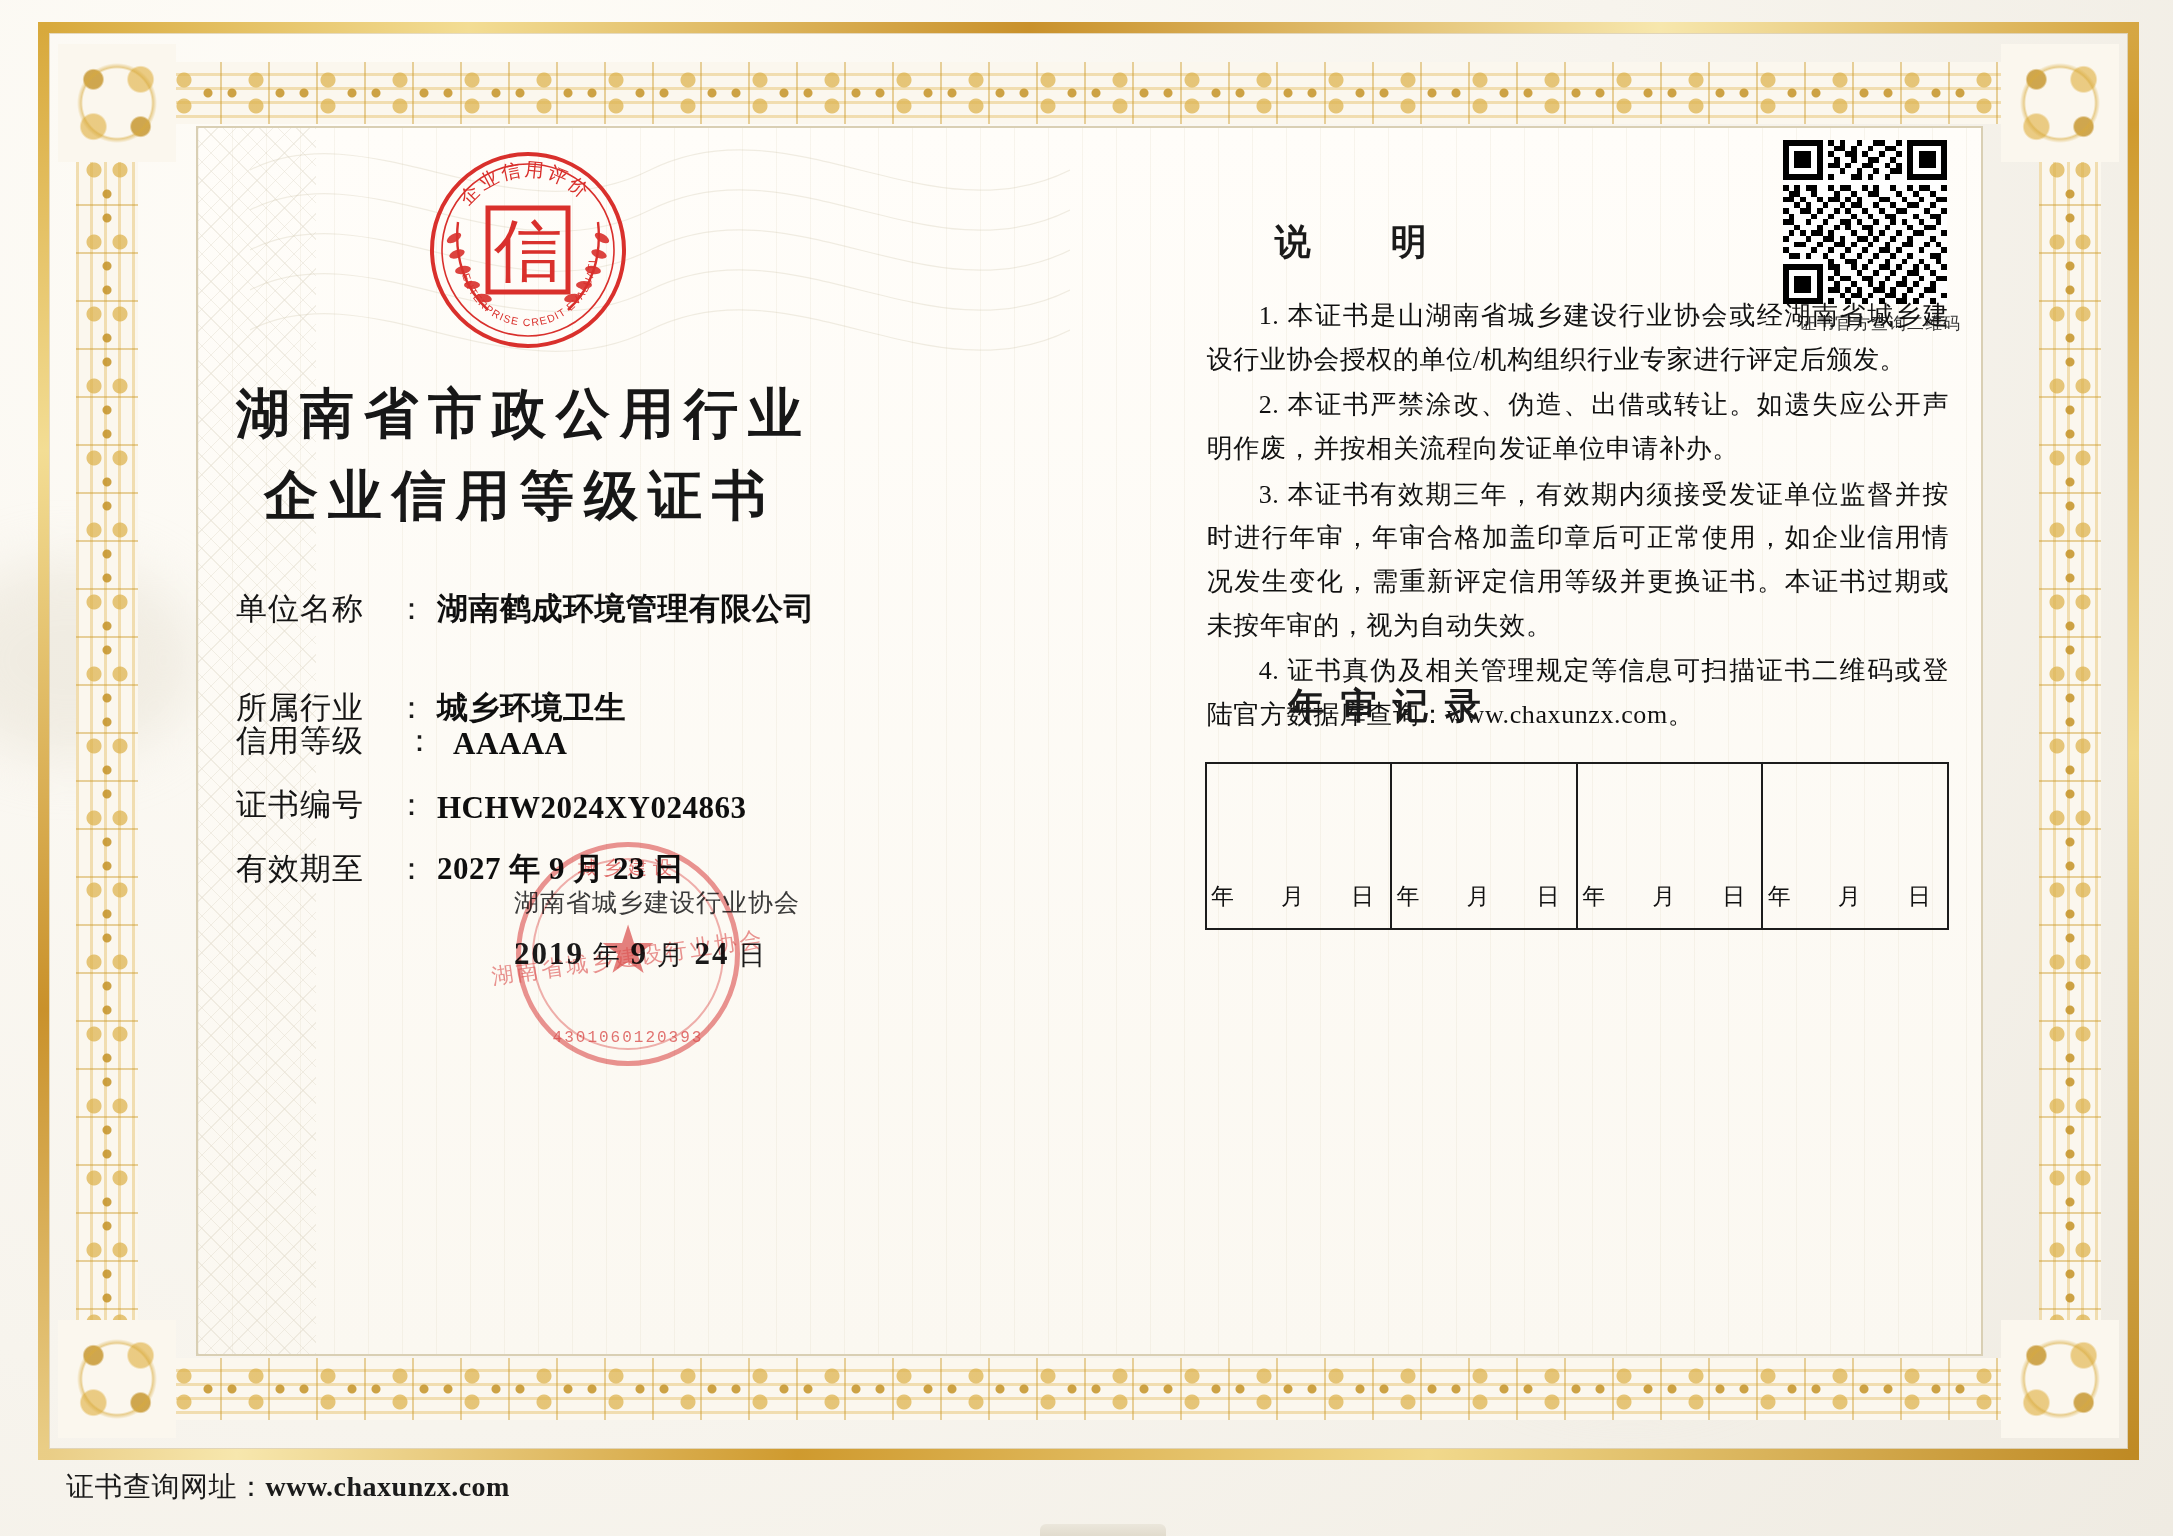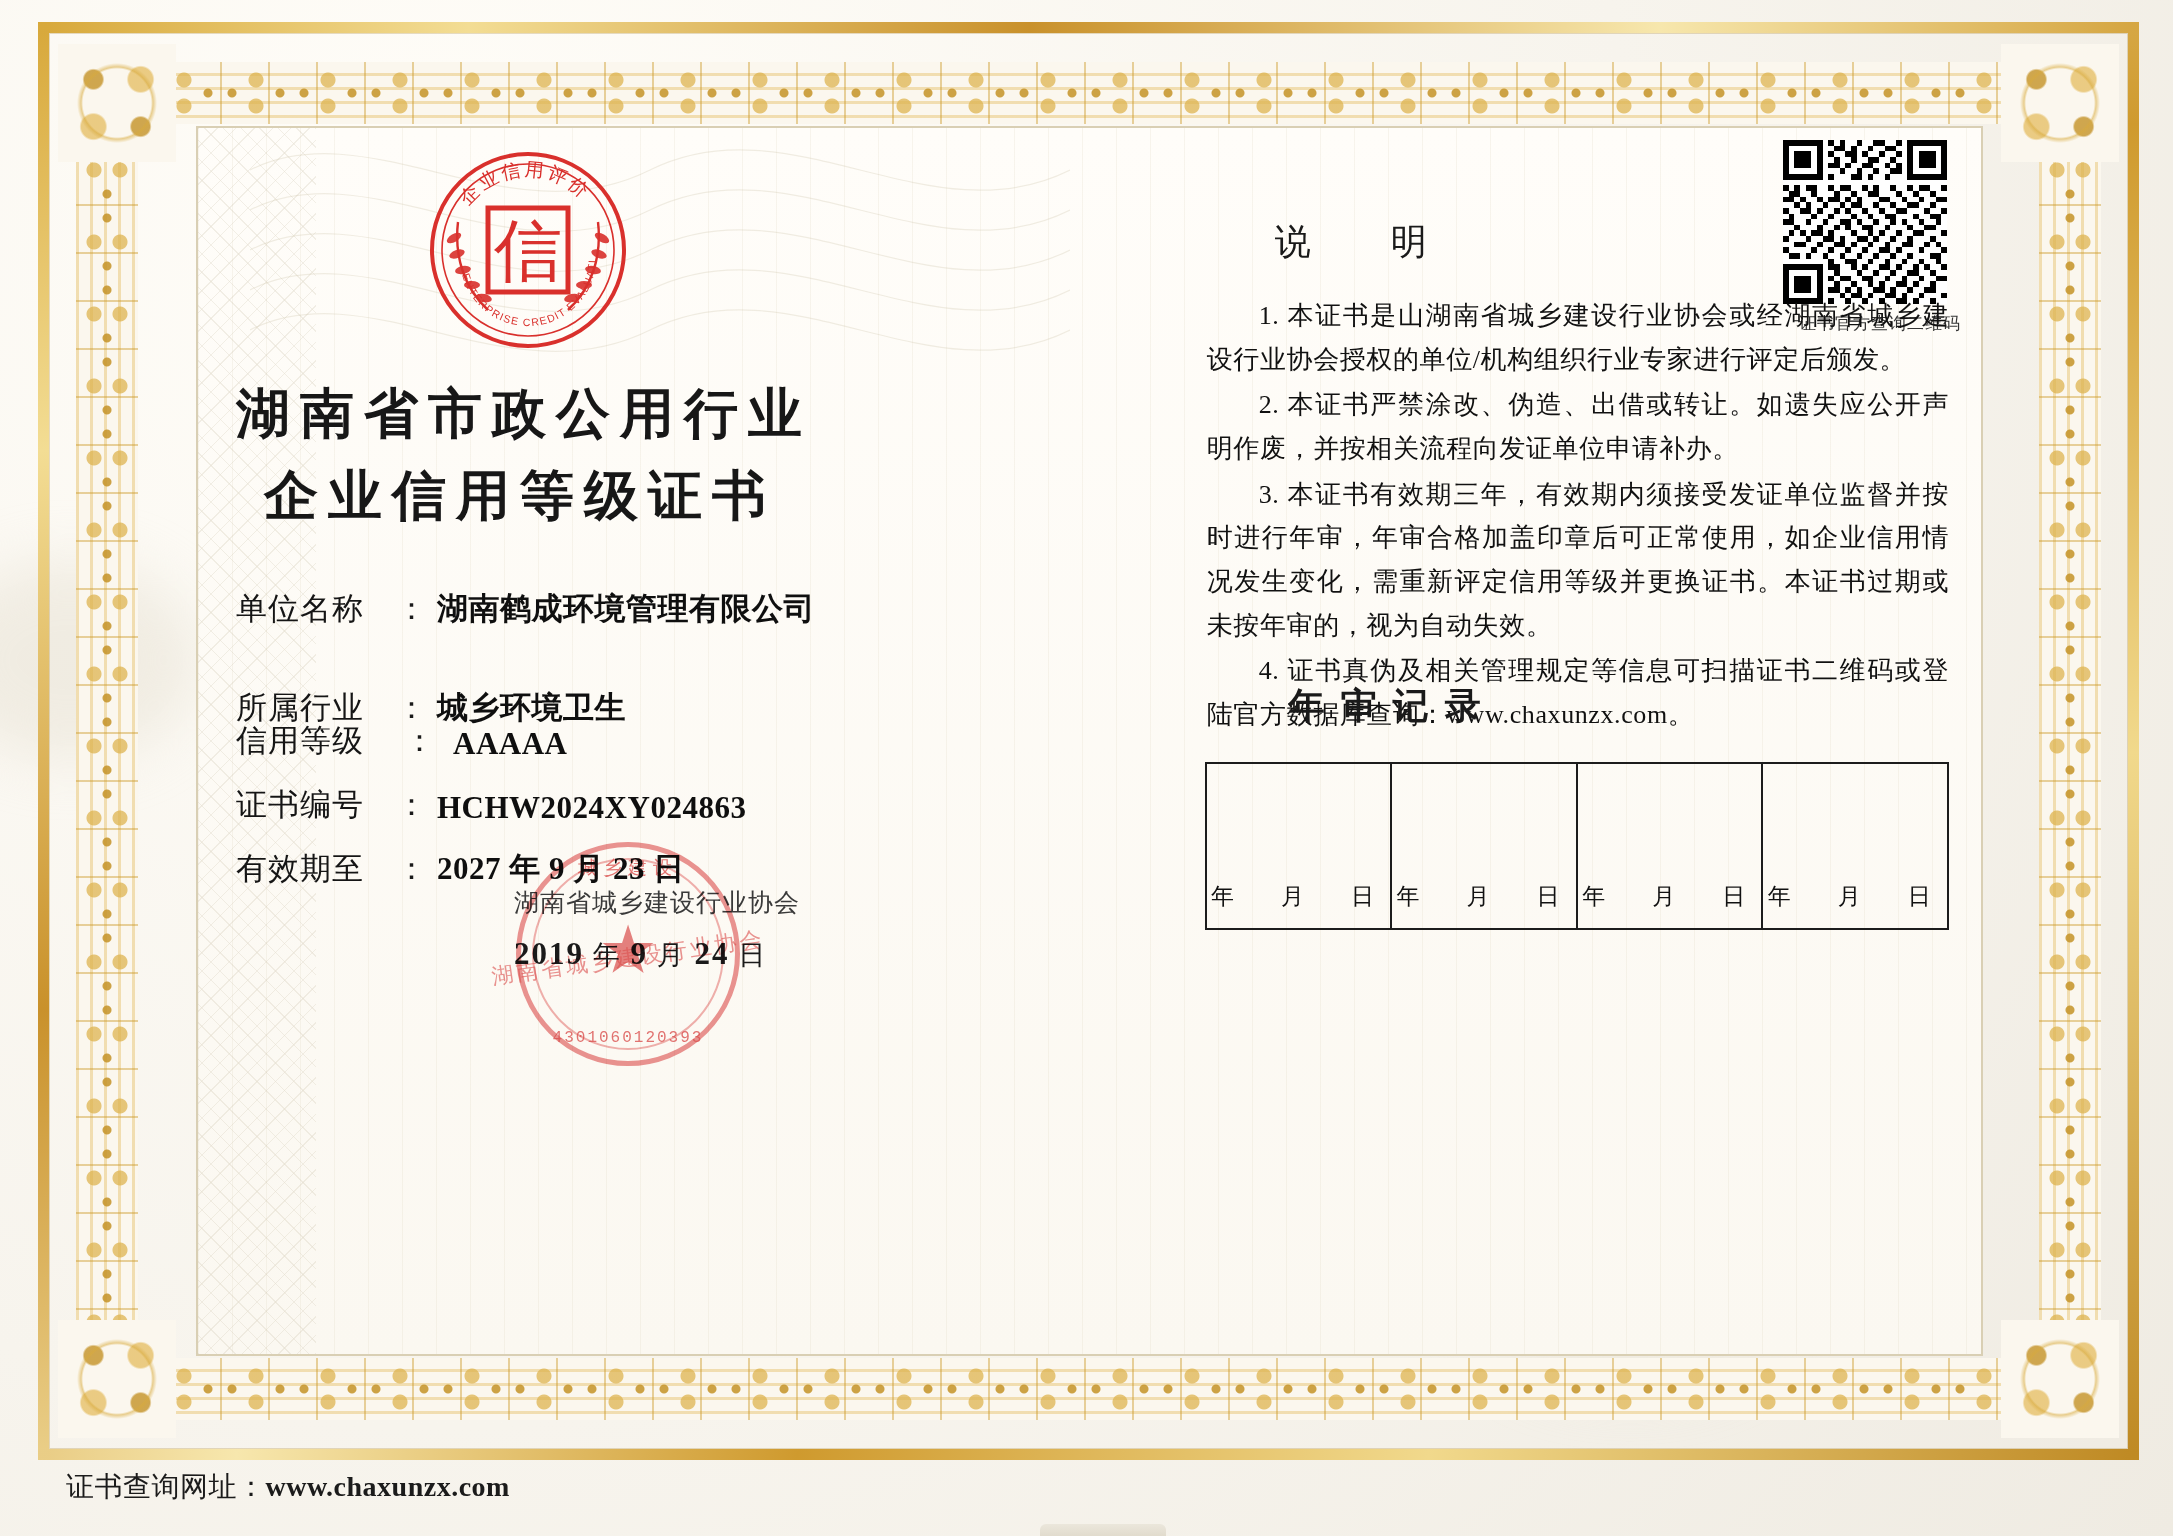--- a/index.html
+++ b/index.html
@@ -151,21 +151,21 @@
   #seal .vtext{
     position:absolute;left:50%;top:52%;transform:translate(-50%,-50%) rotate(-8deg);
     font-size:22px;color:rgba(214,44,44,.62);letter-spacing:3px;white-space:nowrap;
   }
 
   
   #right{position:absolute;right:0;top:0;width:44%;height:100%;}
   #qr{position:absolute;right:36px;top:14px;width:164px;height:164px;background:#fff;}
   #qrcap{position:absolute;right:22px;top:186px;font-size:17px;color:#333;letter-spacing:1px;}
   #shuoming{
-    position:absolute;left:78px;top:92px;font-size:36px;font-weight:400;letter-spacing:22px;
+    position:absolute;left:78px;top:92px;font-size:36px;font-weight:700;letter-spacing:22px;
   }
   #notes{
     position:absolute;left:10px;top:168px;right:34px;
     font-size:26px;line-height:1.68;letter-spacing:.6px;color:#111;
     text-align:justify;
   }
   #notes p{margin:0 0 2px 0;text-indent:2em;}
 
   #nianshen{
     position:absolute;left:92px;top:556px;font-size:36px;font-weight:700;letter-spacing:16px;

